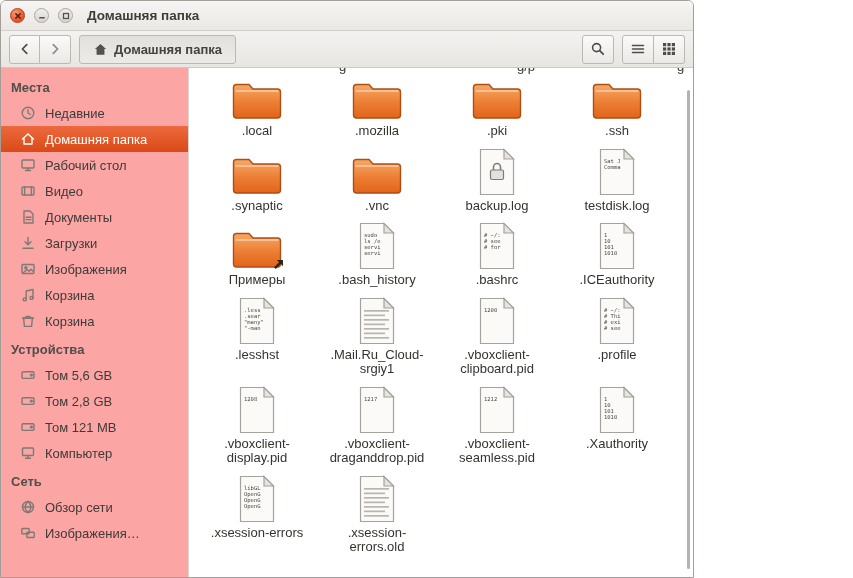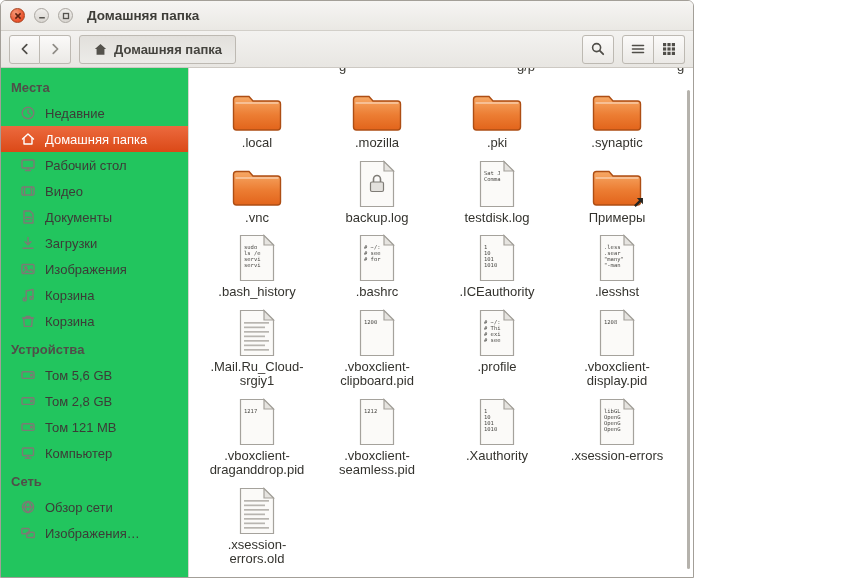--- a/index.html
+++ b/index.html
@@ -26,33 +26,33 @@
           display:inline-flex; align-items:center; justify-content:center; border-radius:3px; padding:0 7px;
           font-family:inherit; font-size:13px; cursor:default; }
   .navgroup { display:inline-flex; }
   .navgroup .tbtn:first-child { border-radius:3px 0 0 3px; }
   .navgroup .tbtn:last-child { border-radius:0 3px 3px 0; border-left:none; }
   .breadcrumb { gap:6px; font-weight:bold; color:#45443f; background:linear-gradient(#e2e0dc,#ecebe8); padding:0 13px; }
   .spacer { flex:1; }
 
   
   .winbody { flex:1; display:flex; overflow:hidden; }
-  .sidebar { width:188px; flex:0 0 188px; background:#22c55e; border-right:1px solid #d9d6d0;
+  .sidebar { width:188px; flex:0 0 188px; background:#fca5a5; border-right:1px solid #d9d6d0;
              padding-top:4px; font-size:13px; color:#3c3b37; overflow:hidden; }
   .side-header { font-weight:bold; color:#504e49; padding:8px 10px 5px 10px; }
   .side-item { display:flex; align-items:center; gap:9px; padding:4px 14px 4px 19px; height:26px; cursor:default; }
   .side-item .side-icon { width:16px; height:16px; flex:0 0 16px; display:inline-flex; }
   .side-item .side-icon svg { width:16px; height:16px; }
   .side-item.selected { background:linear-gradient(#ec6a3e,#db4917); color:#ffffff; }
 
   .main { position:relative; flex:1; background:#ffffff; overflow:hidden; }
   .partial-row { position:absolute; top:0; left:0; right:0; height:7px; overflow:hidden; }
   .frag { position:absolute; top:-9px; font-size:13px; color:#3a3933; }
 
-  .grid { position:absolute; top:12px; left:8px; right:16px;
+  .grid { position:absolute; top:0; left:8px; right:16px;
           display:grid; grid-template-columns:repeat(4,1fr); row-gap:2px; }
   .cell { display:flex; flex-direction:column; align-items:center; padding:5px 6px 2px; cursor:default; }
   .icon-wrap { position:relative; height:48px; display:flex; align-items:flex-end; justify-content:center; }
   .label { margin-top:3px; font-size:13px; line-height:1.12; color:#34332e; text-align:center;
            max-width:134px; overflow-wrap:break-word; }
   .emblem-link { position:absolute; right:-3px; bottom:-1px; width:13px; height:13px; }
 
   .vscroll { position:absolute; top:0; right:0; bottom:0; width:10px; }
   .vthumb { position:absolute; top:22px; right:3px; bottom:8px; width:3px; background:#b5b2ac; border-radius:2px; }
 </style>
@@ -319,20 +319,29 @@
             </span>
     <span class="label">.pki</span>
   </div>
           <div class="cell">
     <span class="icon-wrap">
               <svg width="50" height="41" viewBox="0 0 50 41">
     <path d="M1.5 7.5 Q1.5 4.5 4.5 4.5 H17 L21 9 H45.5 Q48.5 9 48.5 12 V35 Q48.5 38 45.5 38 H4.5 Q1.5 38 1.5 35 Z" fill="url(#gfold)" stroke="#ad4e14" stroke-width="1.4"></path>
     <path d="M3.5 11 H46.5" stroke="#ffffff" stroke-opacity="0.5" stroke-width="1.3"></path>
   </svg>
             </span>
+    <span class="label">.ssh</span>
+  </div>
+          <div class="cell">
+    <span class="icon-wrap">
+              <svg width="50" height="41" viewBox="0 0 50 41">
+    <path d="M1.5 7.5 Q1.5 4.5 4.5 4.5 H17 L21 9 H45.5 Q48.5 9 48.5 12 V35 Q48.5 38 45.5 38 H4.5 Q1.5 38 1.5 35 Z" fill="url(#gfold)" stroke="#ad4e14" stroke-width="1.4"></path>
+    <path d="M3.5 11 H46.5" stroke="#ffffff" stroke-opacity="0.5" stroke-width="1.3"></path>
+  </svg>
+            </span>
     <span class="label">.synaptic</span>
   </div>
           <div class="cell">
     <span class="icon-wrap">
               <svg width="50" height="41" viewBox="0 0 50 41">
     <path d="M1.5 7.5 Q1.5 4.5 4.5 4.5 H17 L21 9 H45.5 Q48.5 9 48.5 12 V35 Q48.5 38 45.5 38 H4.5 Q1.5 38 1.5 35 Z" fill="url(#gfold)" stroke="#ad4e14" stroke-width="1.4"></path>
     <path d="M3.5 11 H46.5" stroke="#ffffff" stroke-opacity="0.5" stroke-width="1.3"></path>
   </svg>
             </span>
     <span class="label">.vnc</span>

